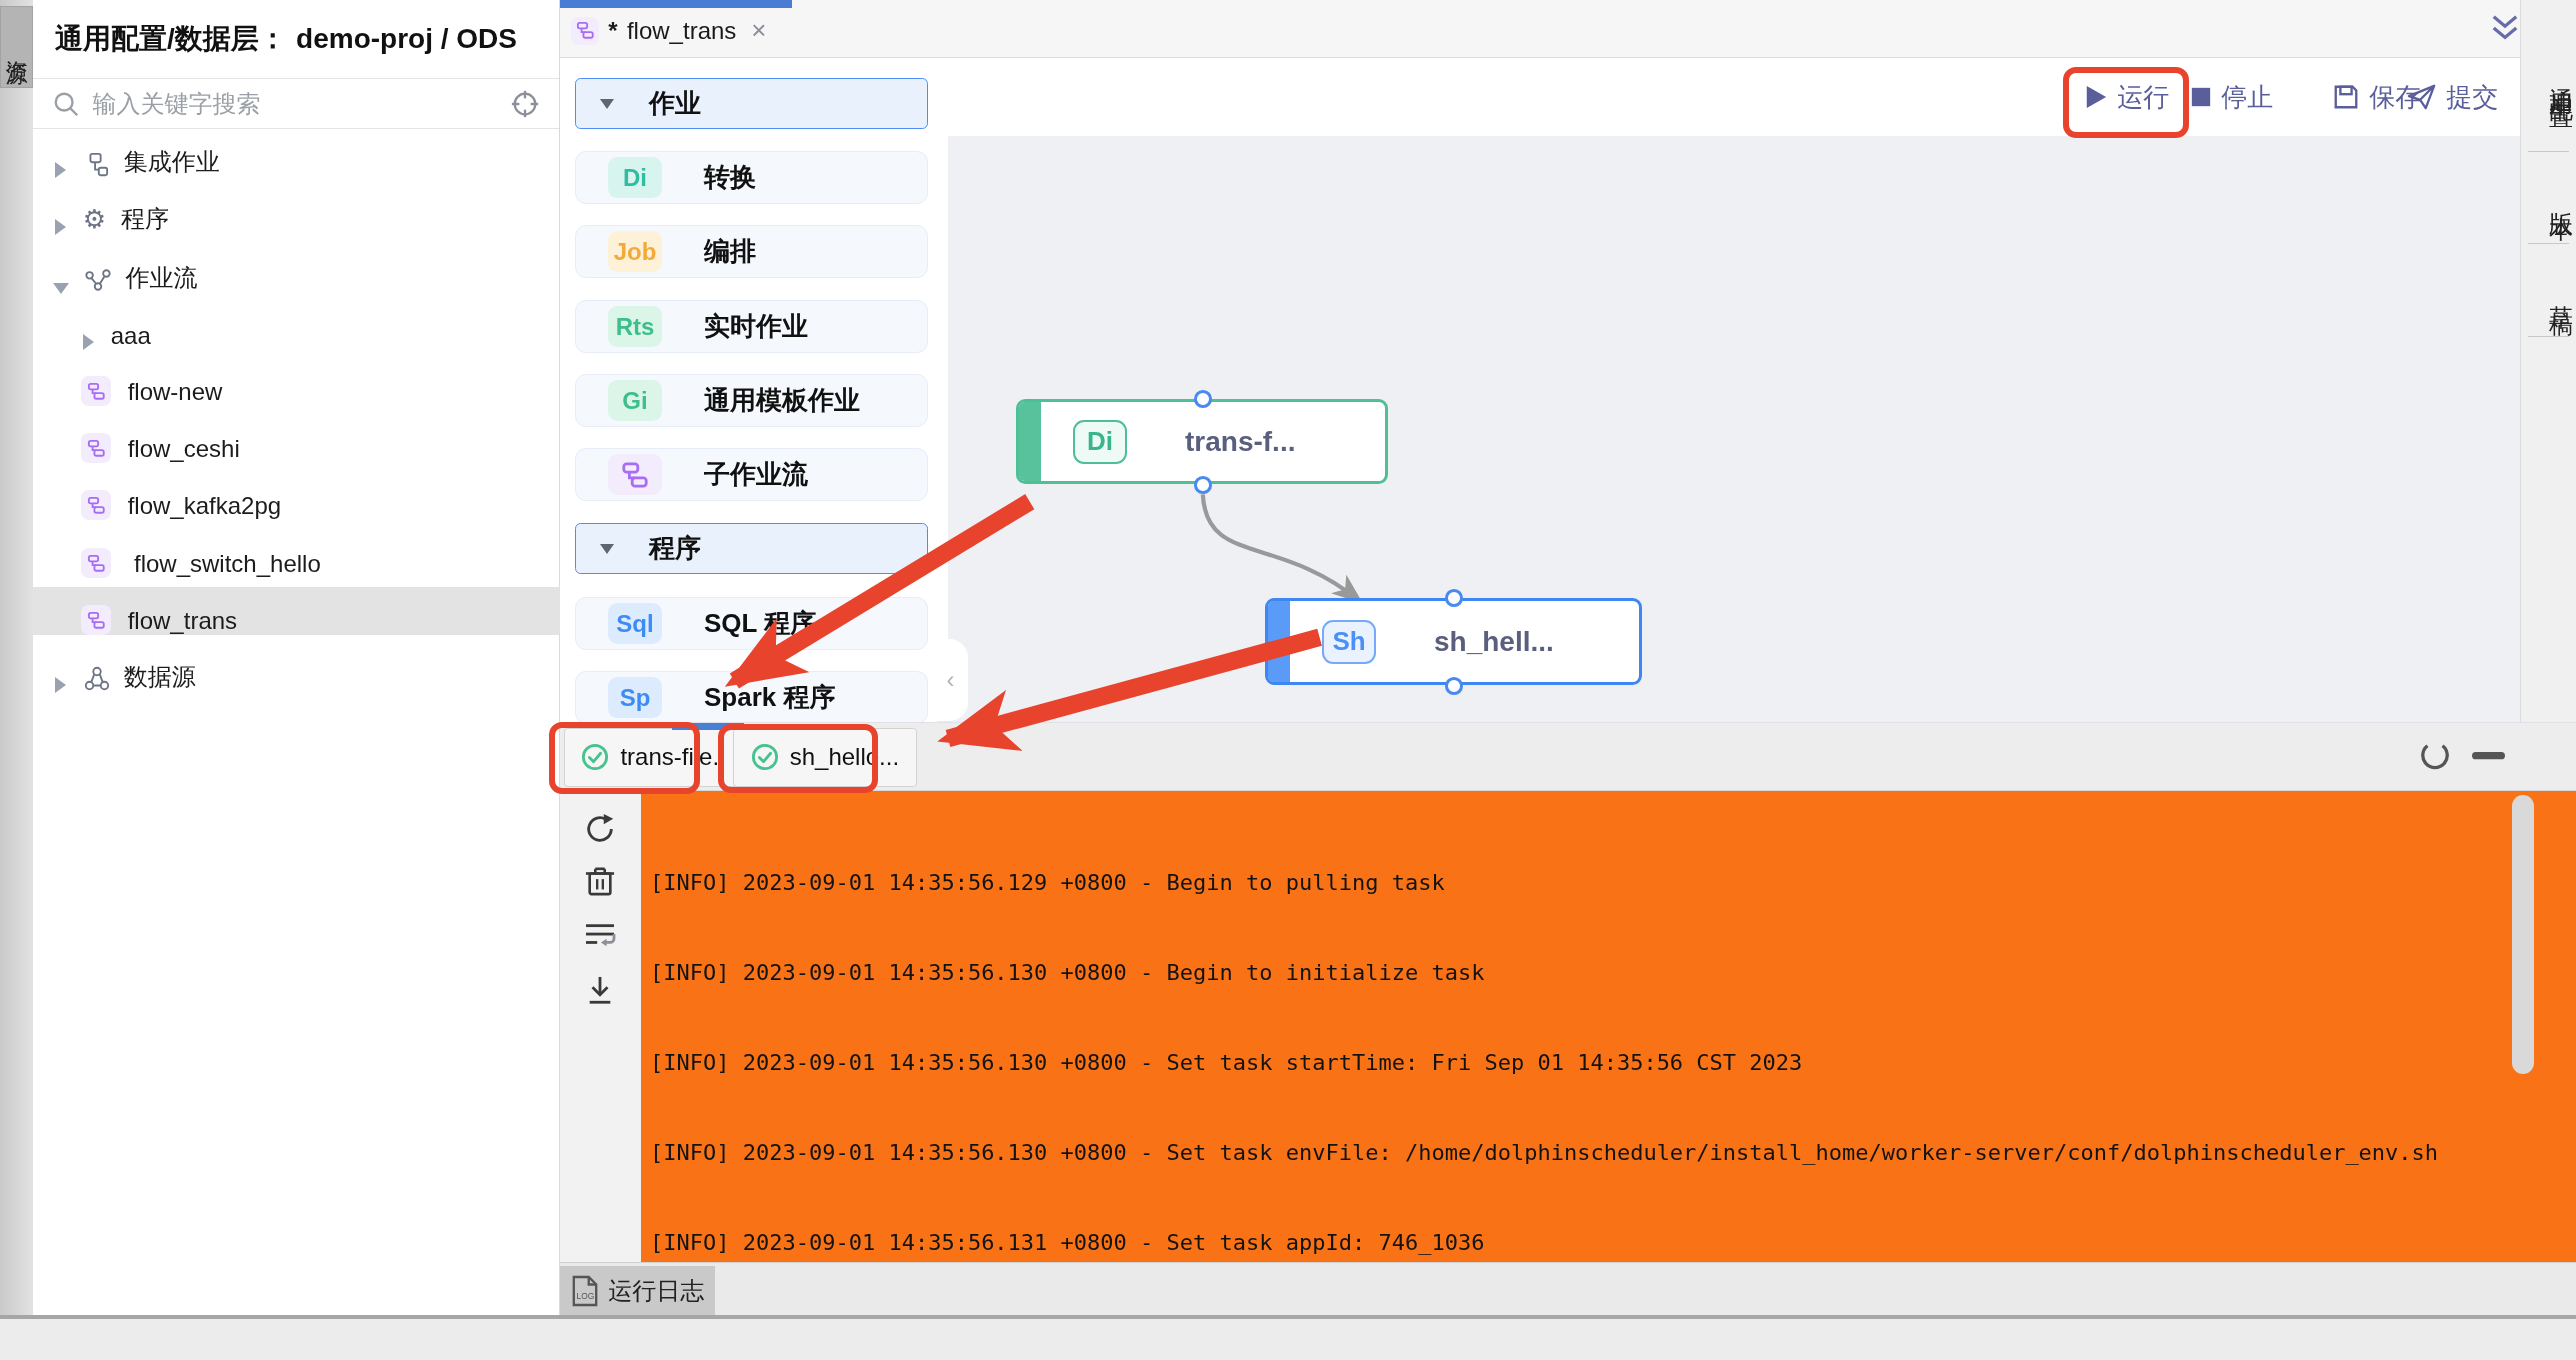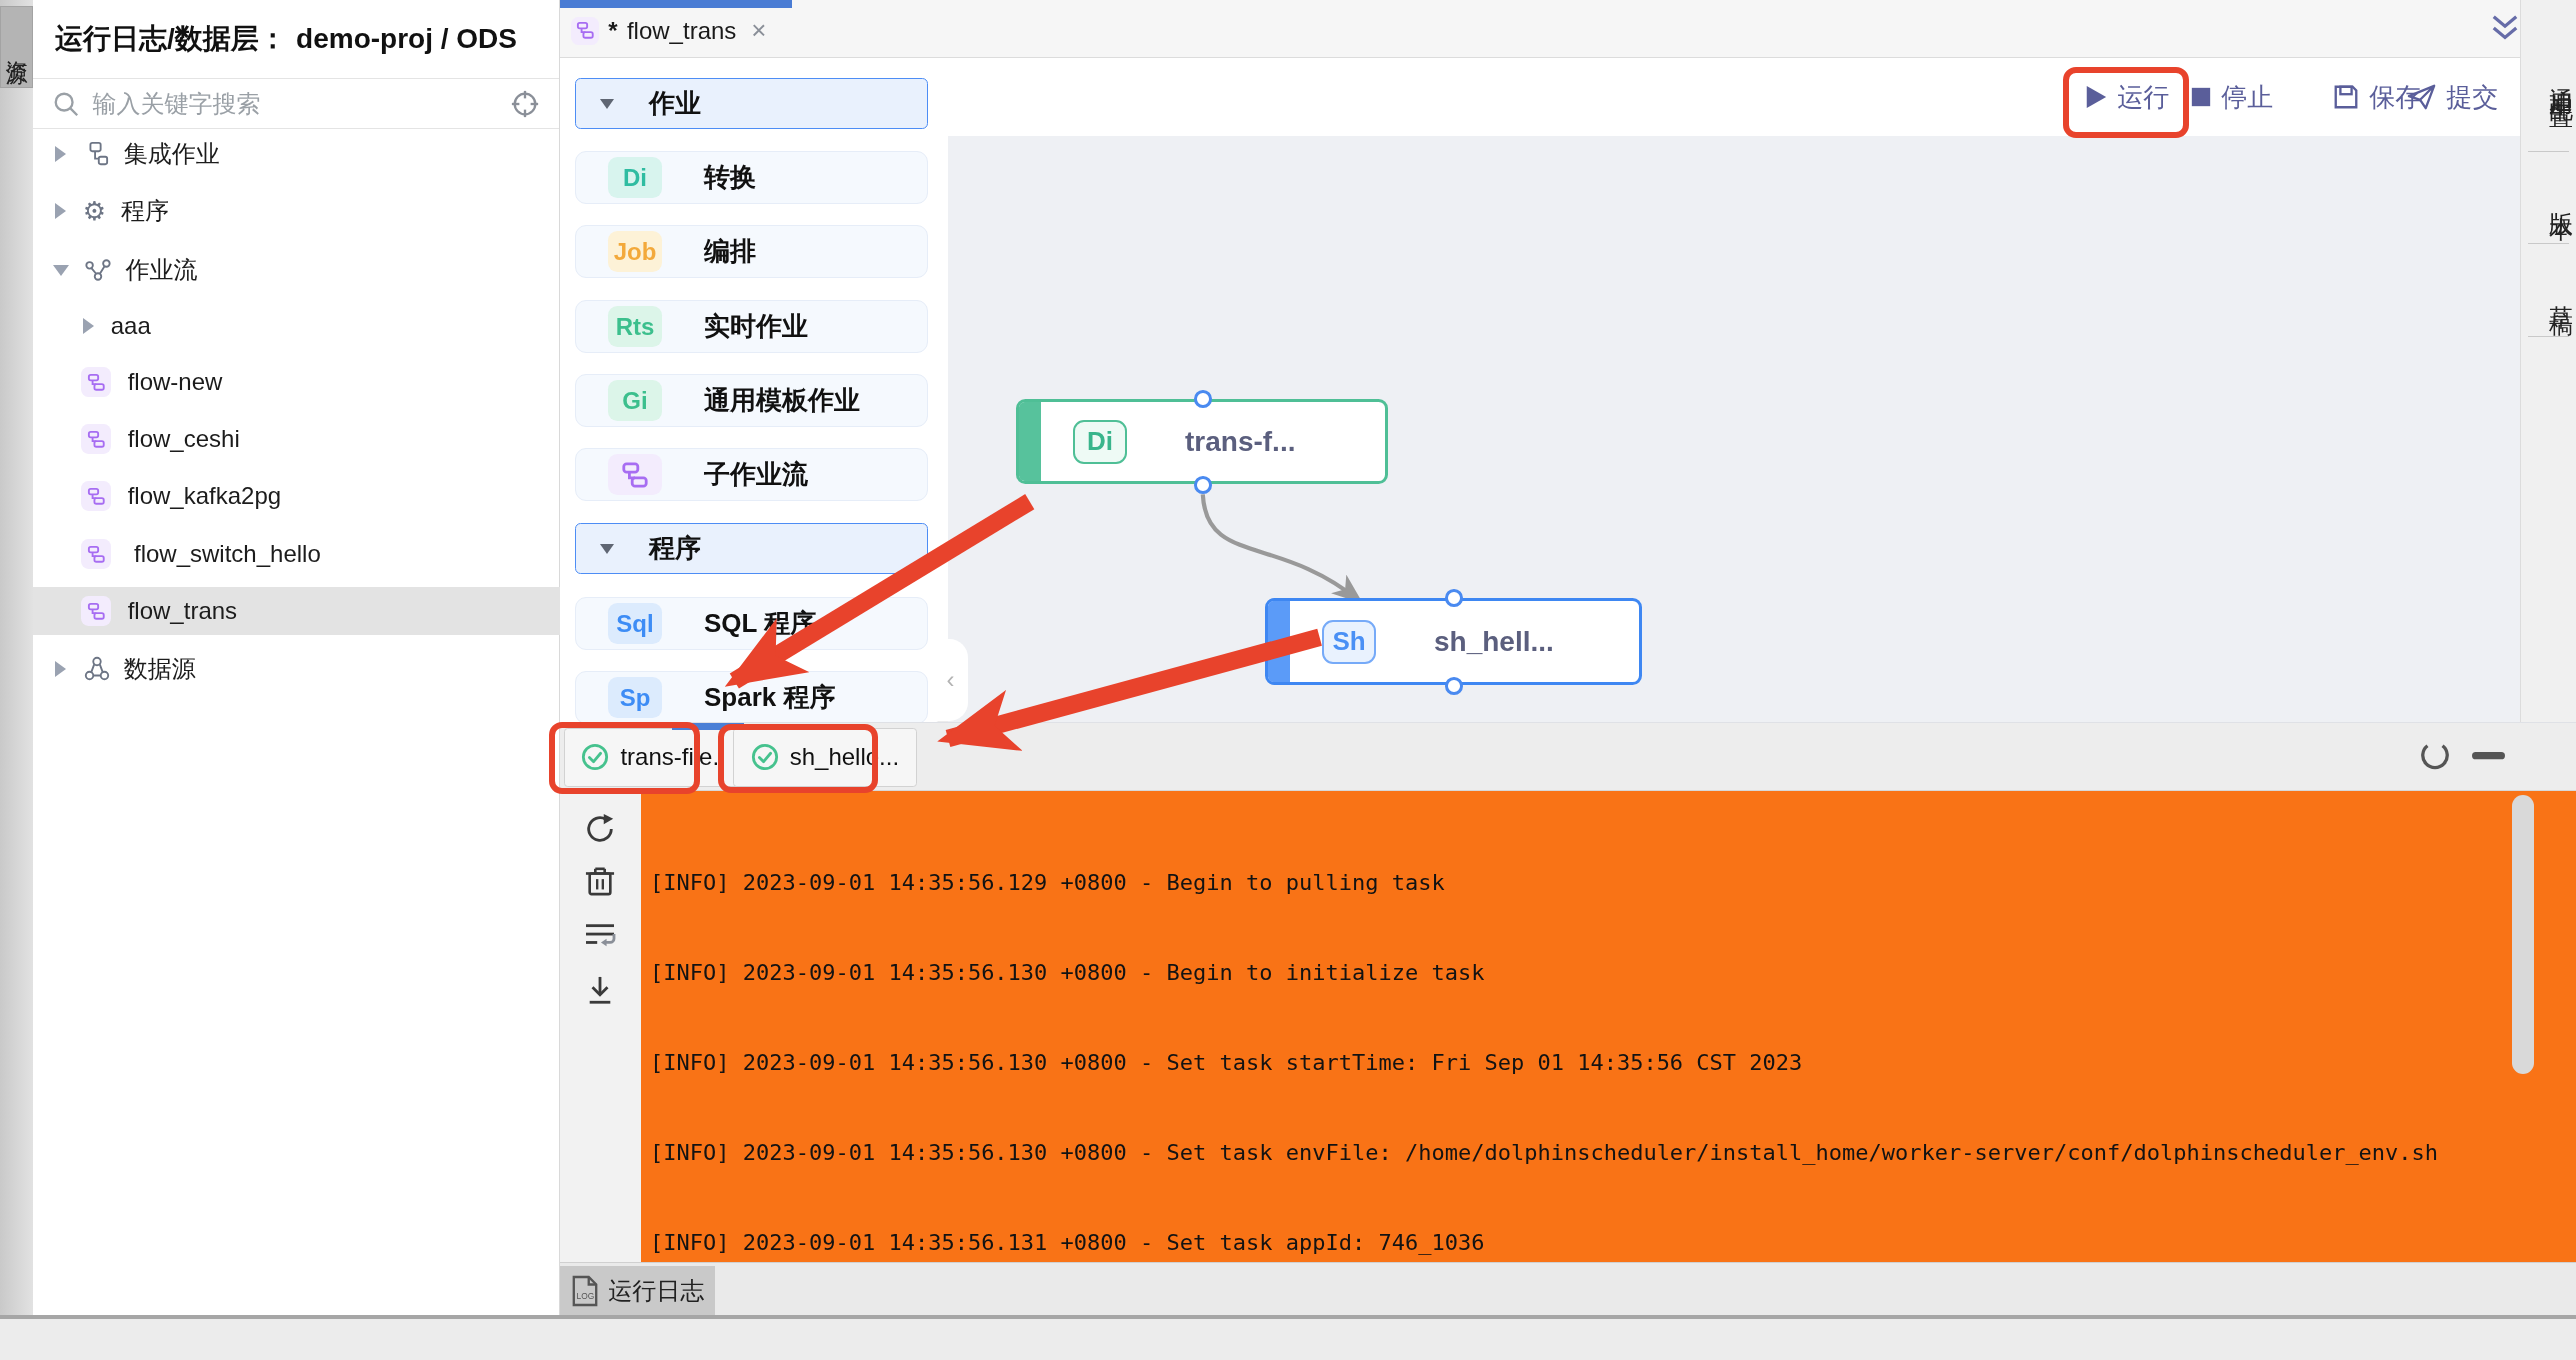--- a/index.html
+++ b/index.html
@@ -13,21 +13,21 @@
     writing-mode:vertical-rl; text-orientation:upright; font-size:22px; color:#222;
     display:flex; align-items:center; justify-content:center; letter-spacing:3.7px; }
 
   
   #sidebar { left:33px; top:0; width:527px; height:1315px; background:#fff; border-right:0.9px solid #d9d9d9; }
   #sidebar-header { position:absolute; left:0; top:0; width:100%; height:79px; border-bottom:0.9px solid #e4e4e4;
     display:flex; align-items:center; padding-left:22px; font-size:28px; font-weight:bold; color:#111; }
   #search-row { position:absolute; left:0; top:79px; width:100%; height:50px; border-bottom:0.9px solid #e4e4e4;
     display:flex; align-items:center; padding:0 18.6px; }
   #search-placeholder { font-size:24px; color:#9aa0a6; margin-left:13px; flex:1; }
-  .tree-item { position:absolute; left:0; width:527px; height:48px; display:flex; align-items:center; font-size:24px; color:#1c1c1c; }
+  .tree-item { position:absolute; left:0; width:527px; height:48px; display:flex; align-items:flex-end; font-size:24px; color:#1c1c1c; }
   .tree-item.selected { background:#e3e3e3; }
   .caret-r { width:0; height:0; border-top:8.4px solid transparent; border-bottom:8.4px solid transparent; border-left:11px solid #9aa2b1; }
   .caret-d { width:0; height:0; border-left:8.4px solid transparent; border-right:8.4px solid transparent; border-top:11px solid #9aa2b1; }
   .flow-chip { width:30px; height:30px; border-radius:7.4px; background:#f3ecfd; display:flex; align-items:center; justify-content:center; }
   .tree-ico { color:#6d7585; display:flex; align-items:center; justify-content:center; }
 
   
   #tabbar { left:560px; top:0; width:1960px; height:58px; background:#f6f6f6; border-bottom:0.9px solid #dcdcdc; }
   #tab-active-bar { left:560px; top:0; width:232px; height:8.4px; background:#4a7cd4; }
   #editor-tab { position:absolute; left:11px; top:15px; display:flex; align-items:center; gap:9.3px; font-size:24px; color:#1a1a1a; }
@@ -96,21 +96,21 @@
 <body>
 
 <div id="app">
 
   <div id="left-rail" class="abs">
     <div id="rail-tab" class="abs">资源</div>
   </div>
 
   <div id="sidebar" class="abs">
     <div id="sidebar-header">
-      <span>运行日志/数据层：</span>
+      <span>通用配置/数据层：</span>
       <span style="margin-left:9.3px;">demo-proj / ODS</span>
     </div>
     <div id="search-row">
       <svg width="28" height="28" viewBox="0 0 30 30">
           <circle cx="13" cy="13" r="9" fill="none" stroke="#9aa0a6" stroke-width="2.5"></circle>
           <line x1="20" y1="20" x2="27" y2="27" stroke="#9aa0a6" stroke-width="2.5"></line>
         </svg>
       <span id="search-placeholder">输入关键字搜索</span>
       <svg width="30" height="30" viewBox="0 0 32 32">
           <circle cx="16" cy="16" r="11" fill="none" stroke="#8a8f98" stroke-width="2.5"></circle>

